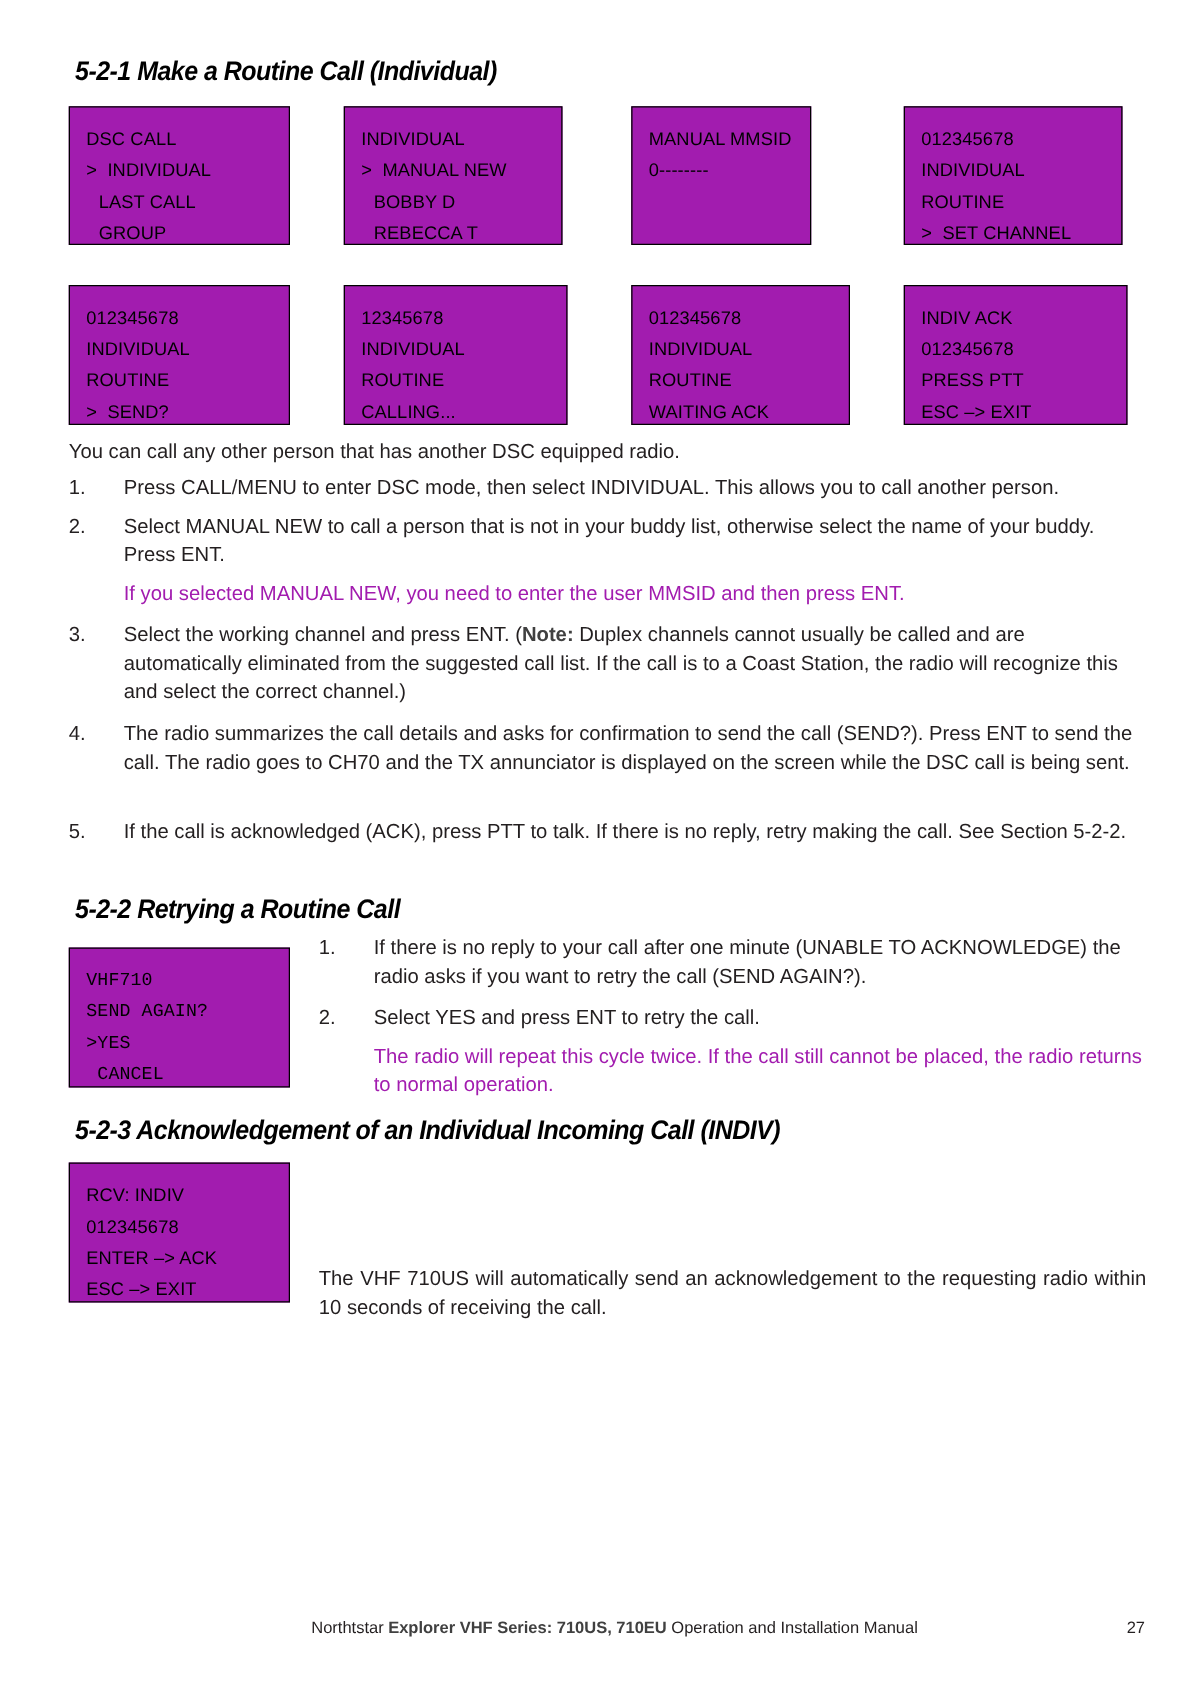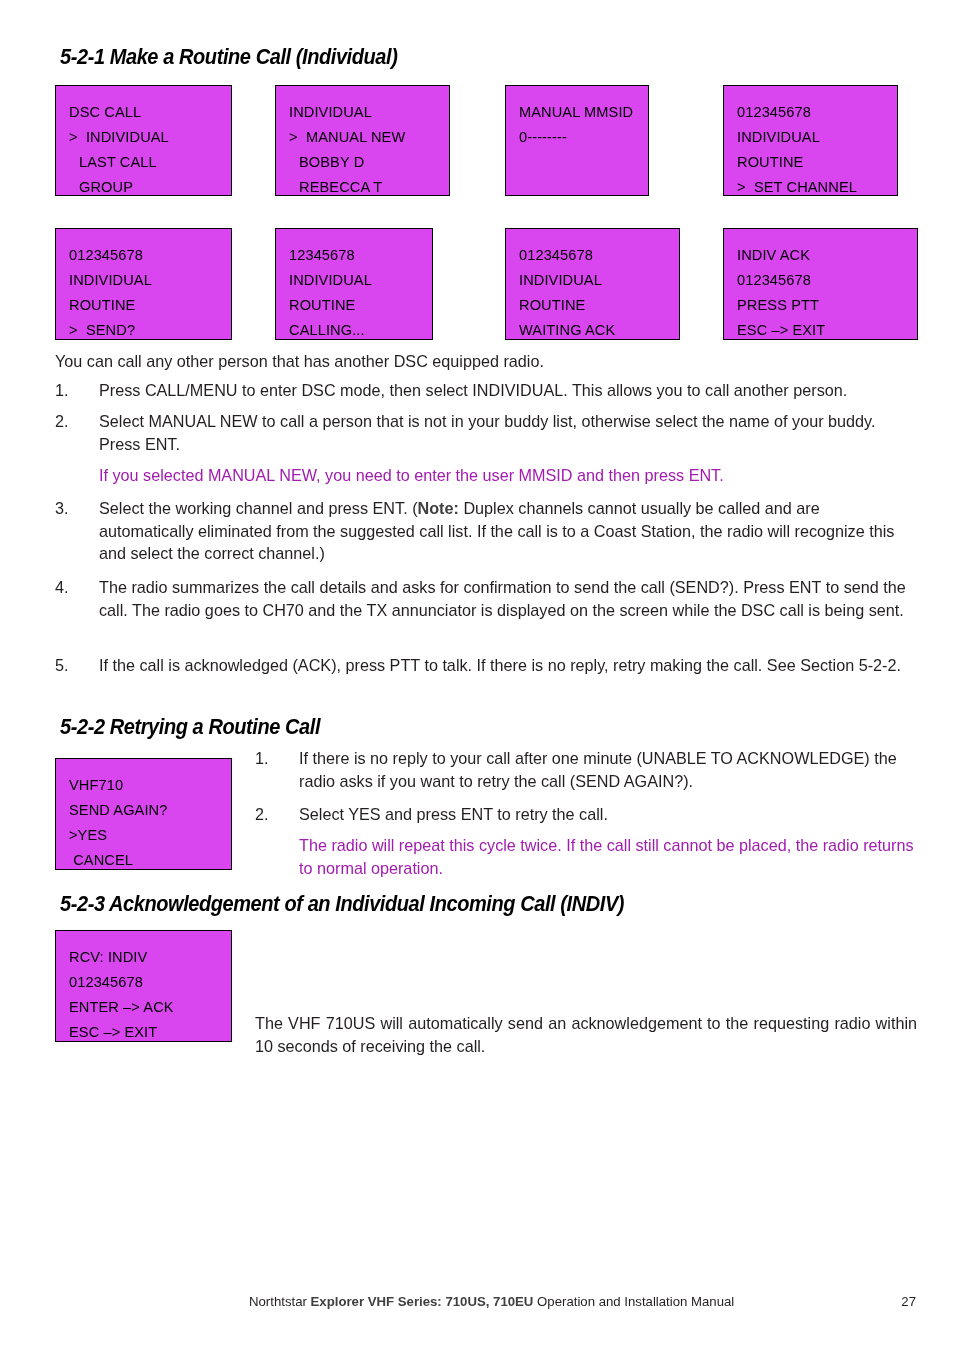--- a/index.html
+++ b/index.html
@@ -36,45 +36,45 @@
   }
   #heading-521 { left: 60px; top: 45px; }
   #heading-522 { left: 60px; top: 715px; }
   #heading-523 { left: 60px; top: 892px; }
 
   
   .lcd-box {
     position: absolute;
     border: 1.6px solid #000000;
     box-sizing: border-box;
-    background: #d946ef;
+    background: #a21caf;
   }
   .lcd-line {
     position: absolute;
     left: 13px;
     font-size: 14.6px;
     line-height: 14.6px;
     color: #000000;
     white-space: pre;
     letter-spacing: 0.1px;
   }
   .lcd-line.indent { left: 23px; }
 
   
   #lcd-dsc-call      { left: 55px;  top: 85px;  width: 177px; height: 111px; }
   #lcd-individual    { left: 275px; top: 85px;  width: 175px; height: 111px; }
   #lcd-manual-mmsid  { left: 505px; top: 85px;  width: 144px; height: 111px; }
   #lcd-set-channel   { left: 723px; top: 85px;  width: 175px; height: 111px; }
   
   #lcd-send          { left: 55px;  top: 228px; width: 177px; height: 112px; }
-  #lcd-calling       { left: 275px; top: 228px; width: 158px; height: 112px; }
+  #lcd-calling       { left: 275px; top: 228px; width: 179px; height: 112px; }
   #lcd-waiting-ack   { left: 505px; top: 228px; width: 175px; height: 112px; }
-  #lcd-indiv-ack     { left: 723px; top: 228px; width: 195px; height: 112px; }
-  
-  #lcd-send-again    { left: 55px;  top: 758px; width: 177px; height: 112px; }
+  #lcd-indiv-ack     { left: 723px; top: 228px; width: 179px; height: 112px; }
+  
+  #lcd-send-again    { left: 55px;  top: 758px; width: 177px; height: 112px; font-family: Liberation Mono, monospace; }
   
   #lcd-rcv-indiv     { left: 55px;  top: 930px; width: 177px; height: 112px; }
 
   
   .body-text {
     position: absolute;
     font-size: 16.2px;
     line-height: 22.6px;
     color: #231f20;
   }

